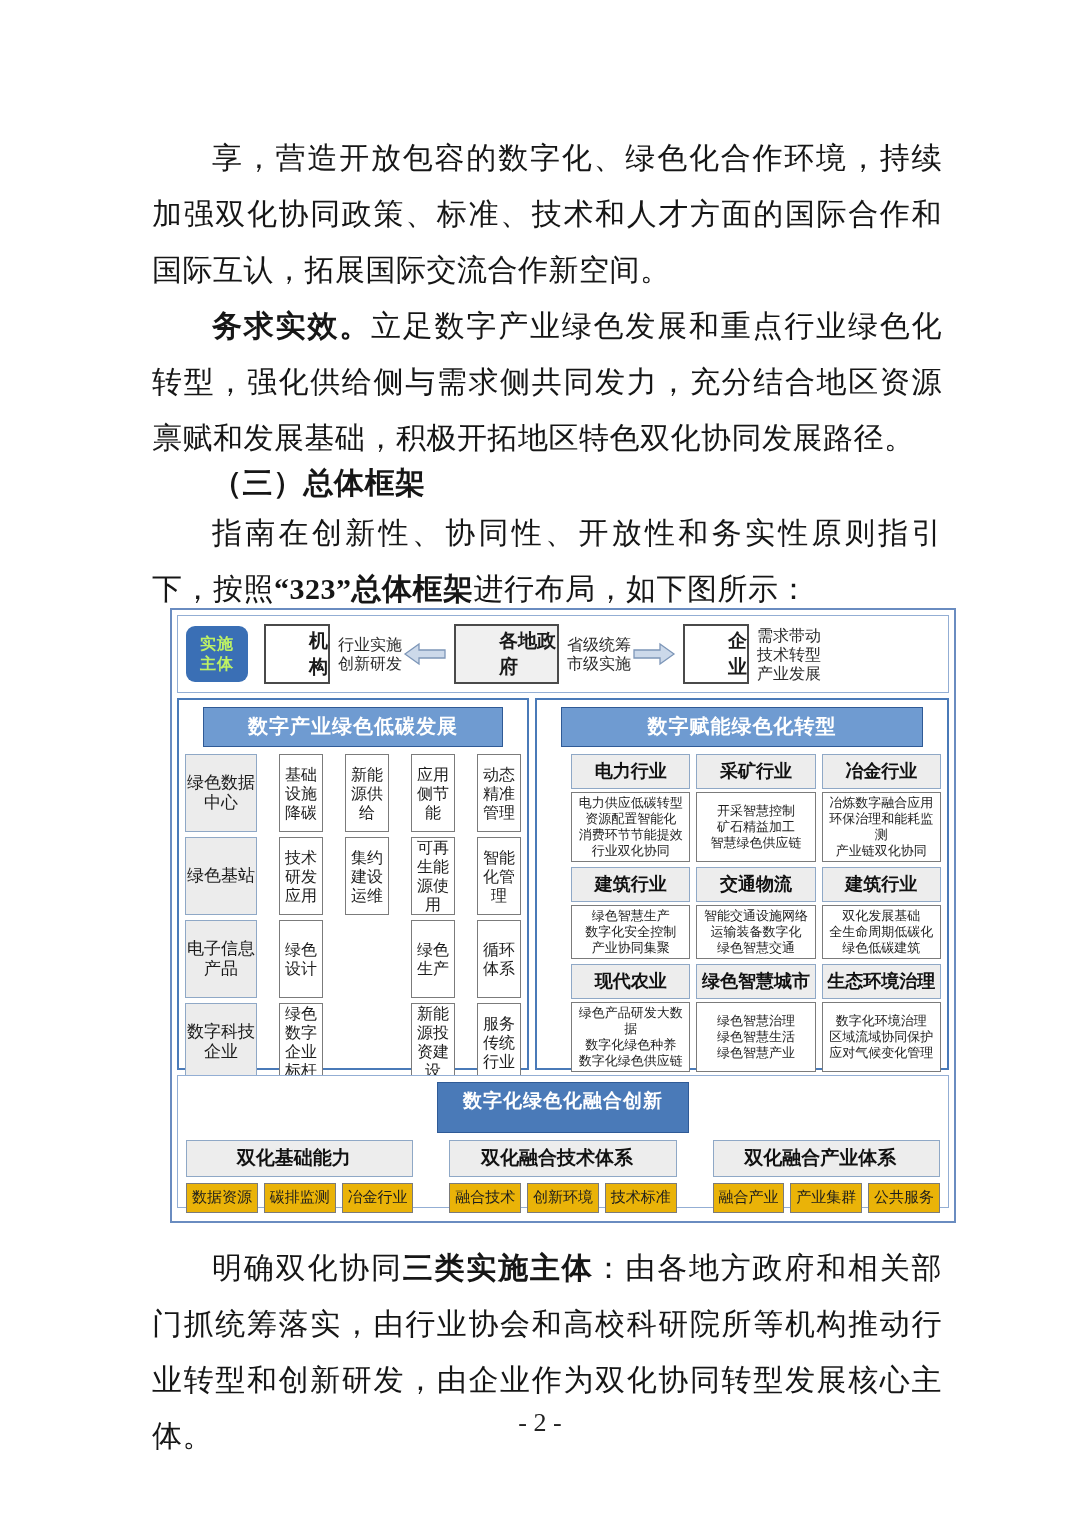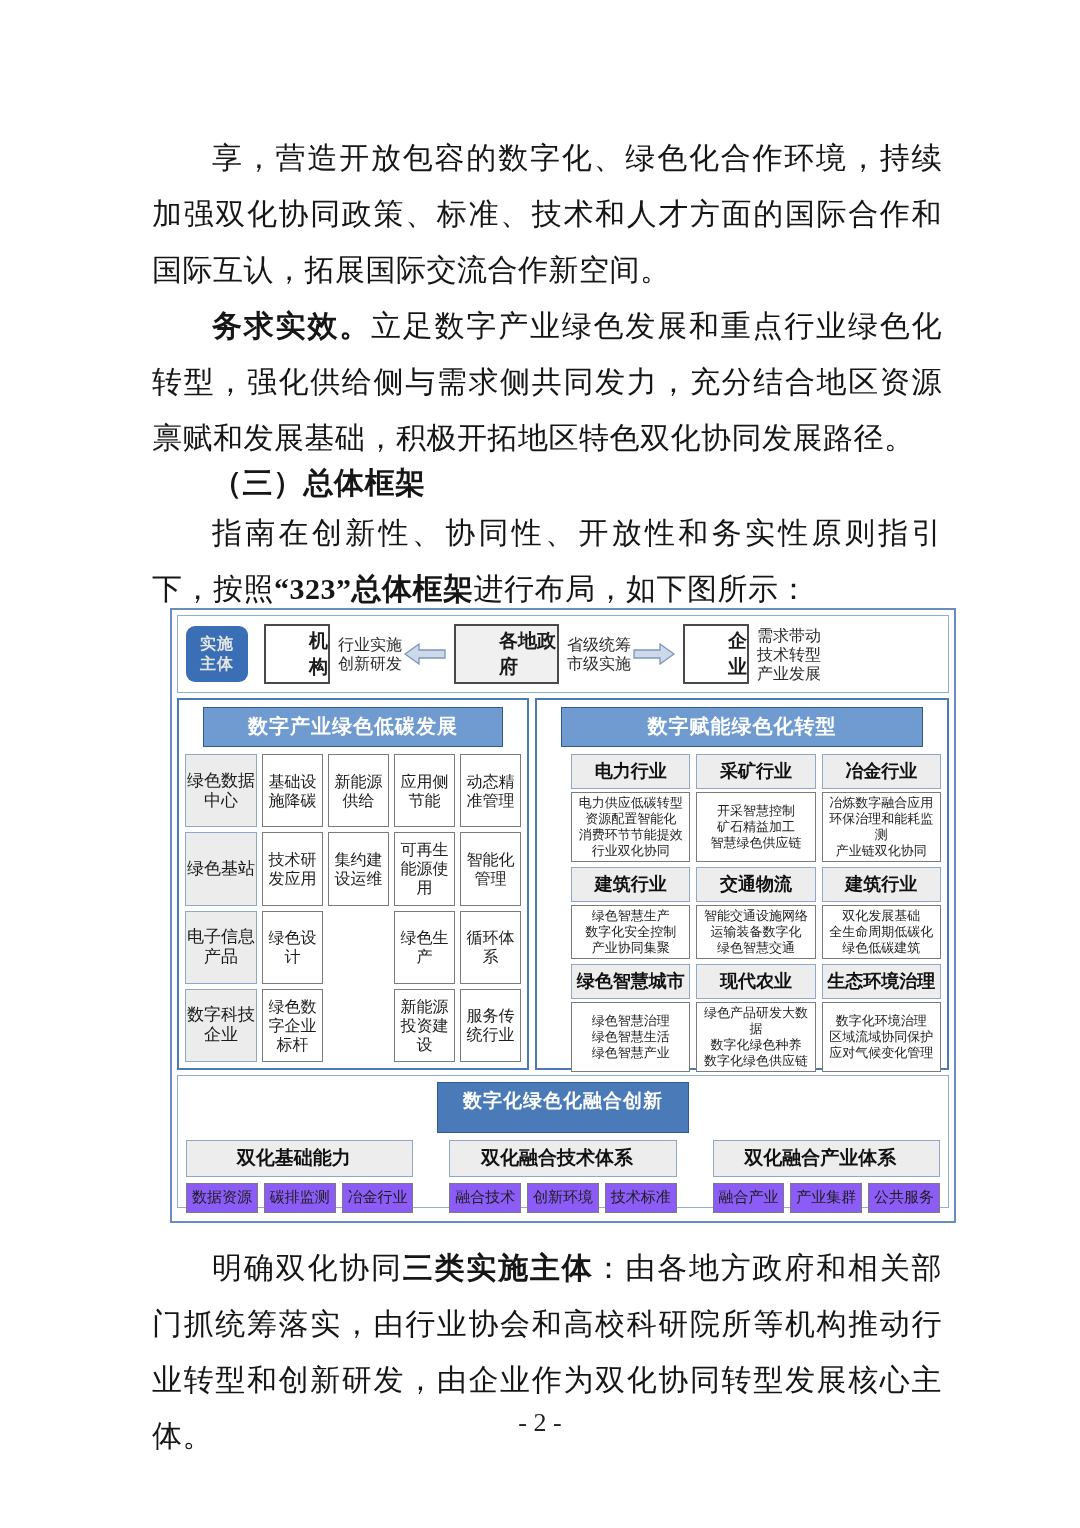--- a/index.html
+++ b/index.html
@@ -73,21 +73,21 @@
     display: flex;
     align-items: center;
     padding: 0 8px;
     background: #fff;
   }
   .badge-subject {
     width: 62px;
     height: 56px;
     background: #3a6fb5;
     border-radius: 9px;
-    color: #e5e5e5;
+    color: #bef264;
     font-weight: bold;
     font-size: 16px;
     line-height: 20px;
     display: flex;
     flex-direction: column;
     align-items: center;
     justify-content: center;
     flex: none;
     letter-spacing: 1px;
   }
@@ -175,20 +175,21 @@
   .item-cell {
     background: #ffffff;
     border: 1px solid #7b7b7b;
     font-size: 16px;
     line-height: 19px;
     display: flex;
     align-items: center;
     justify-content: center;
     text-align: center;
     color: #1d1d1d;
+    margin-left: 17px;
   }
   .item-cell.empty { border: none; background: transparent; }
 
   
   .rgrid {
     flex: 1;
     display: flex;
     flex-direction: column;
     gap: 5px;
   }
@@ -268,21 +269,21 @@
     margin-bottom: 6px;
     color: #111;
   }
   .cap-items {
     display: flex;
     gap: 6px;
   }
   .cap-chip {
     flex: 1;
     border: 1px solid #7b7b7b;
-    background: #8b5cf6;
+    background: #eab308;
     font-size: 15px;
     text-align: center;
     padding: 4px 0 5px 0;
     color: #1d1d1d;
   }
 </style>
 </head>
 <body>
 
 <div class="page">
@@ -418,30 +419,30 @@
             <div class="rcell">
               <div class="ind-title">建筑行业</div>
               <div class="ind-body">双化发展基础
 全生命周期低碳化
 绿色低碳建筑</div>
             </div>
           </div>
 
           <div class="rrow">
             <div class="rcell">
+              <div class="ind-title">现代农业</div>
+              <div class="ind-body">绿色产品研发大数据
+数字化绿色种养
+数字化绿色供应链</div>
+            </div>
+            <div class="rcell">
               <div class="ind-title">绿色智慧城市</div>
               <div class="ind-body">绿色智慧治理
 绿色智慧生活
 绿色智慧产业</div>
-            </div>
-            <div class="rcell">
-              <div class="ind-title">现代农业</div>
-              <div class="ind-body">绿色产品研发大数据
-数字化绿色种养
-数字化绿色供应链</div>
             </div>
             <div class="rcell">
               <div class="ind-title">生态环境治理</div>
               <div class="ind-body">数字化环境治理
 区域流域协同保护
 应对气候变化管理</div>
             </div>
           </div>
 
         </div>

